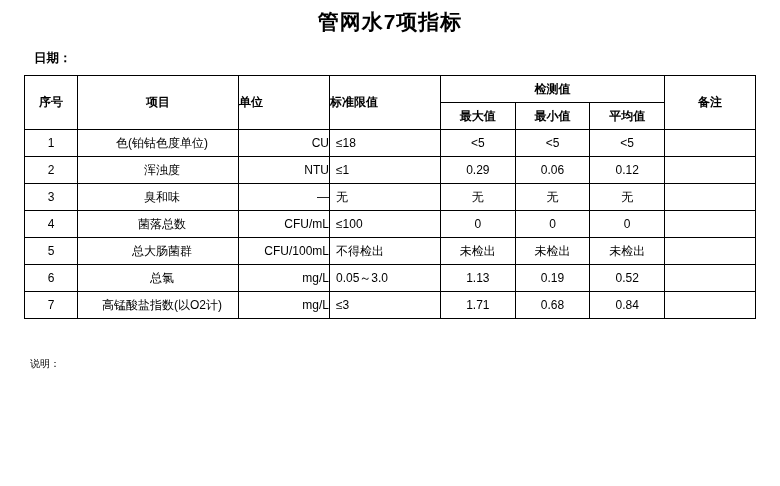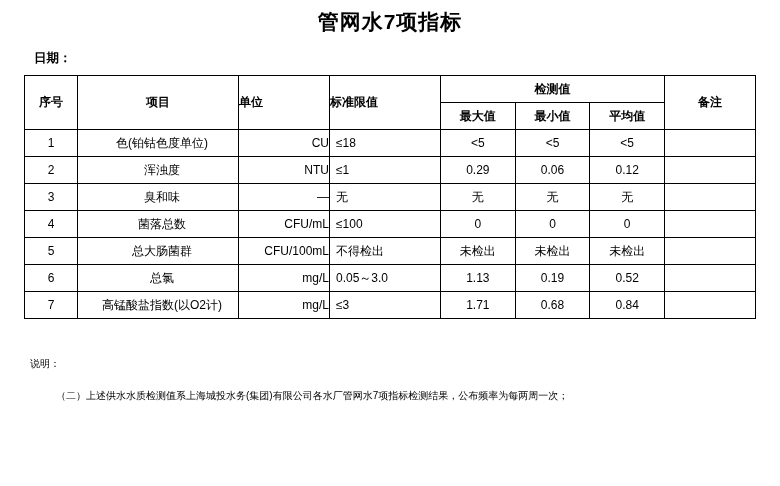--- a/index.html
+++ b/index.html
@@ -185,16 +185,15 @@
         <td class="c-val">1.71</td>
         <td class="c-val">0.68</td>
         <td class="c-val">0.84</td>
         <td class="c-note"></td>
       </tr>
     </tbody>
   </table>
 
   <div class="notes">
     <p class="note-title">说明：</p>
-    <p class="note-line indent">（二）上述供水水质检测值系上海城投水务(集团)有限公司各水厂管网水7项指标检测结果，公布频率为每两周一次；</p>
   </div>
 
 </div>
 
 </body></html>

